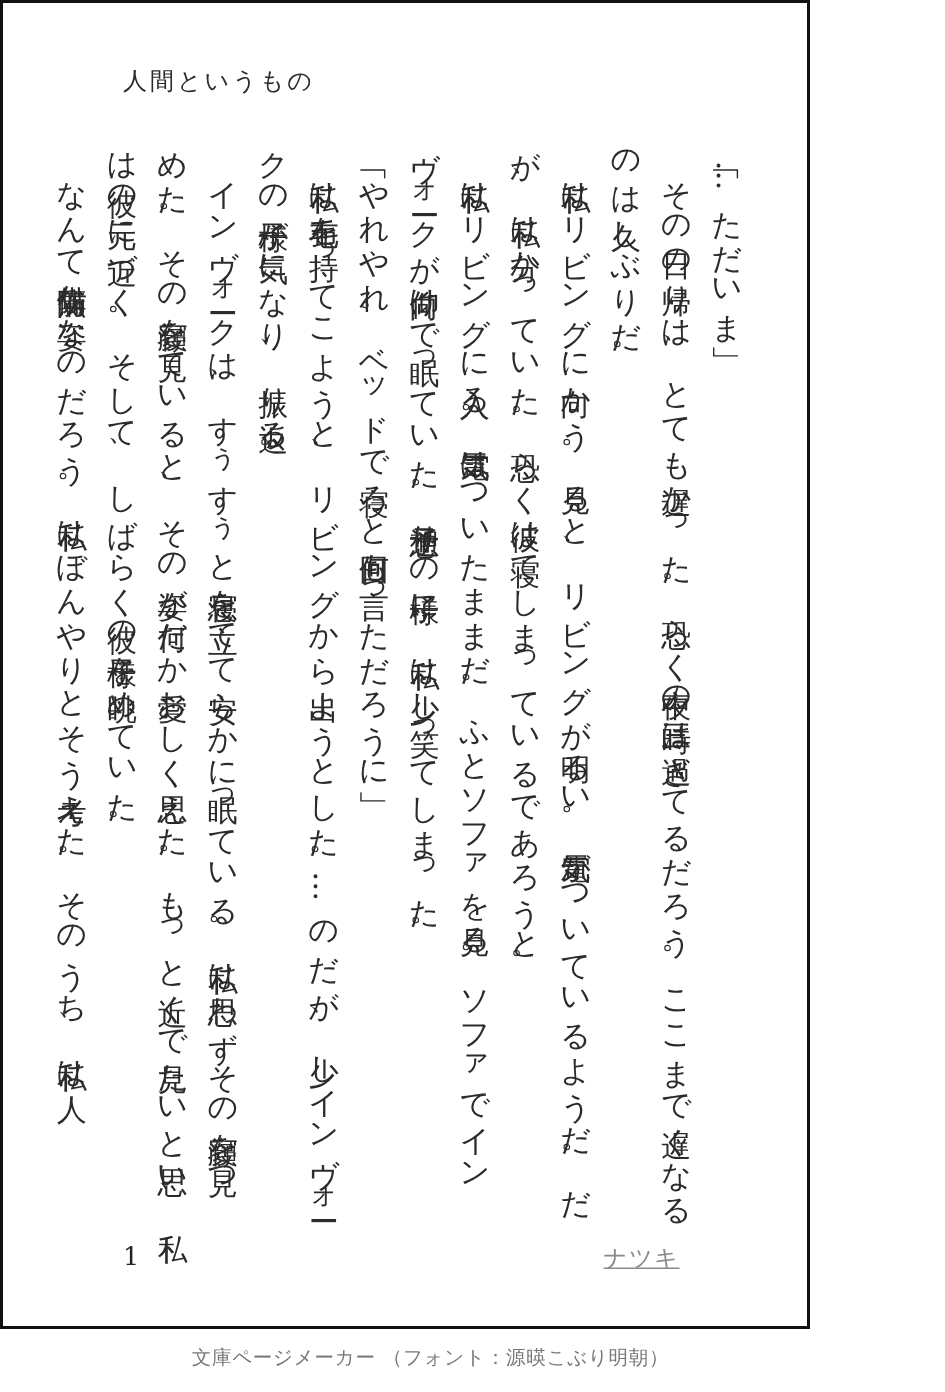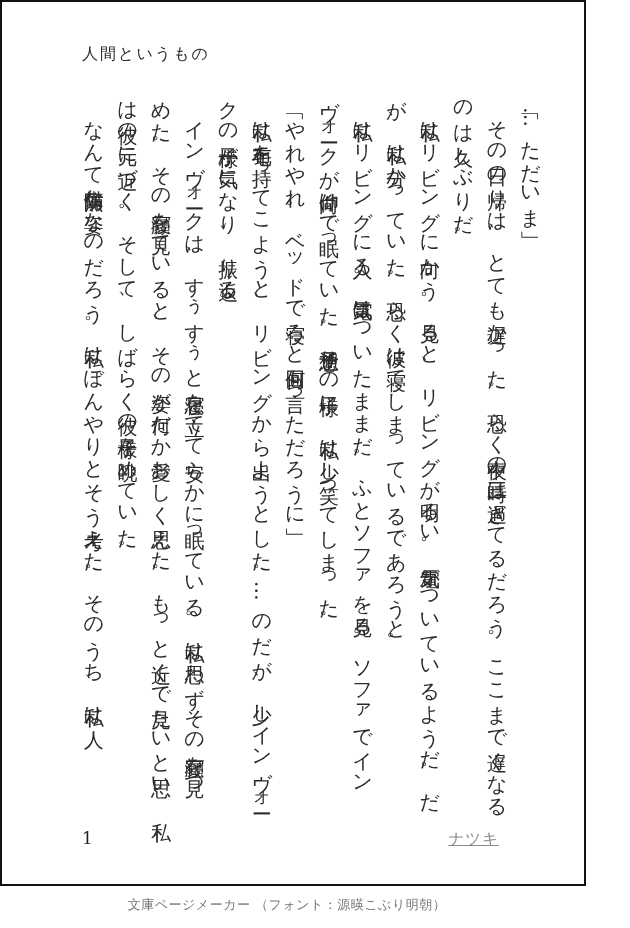--- a/index.html
+++ b/index.html
@@ -14,21 +14,21 @@
   .canvas {
     position: relative;
     width: 630px;
     height: 928px;
     background: #ffffff;
   }
   .page {
     position: absolute;
     left: 0;
     top: 0;
-    width: 586px;
+    width: 540px;
     height: 886px;
     border: 2px solid #111111;
     box-sizing: border-box;
     background: #ffffff;
   }
   .book-title {
     position: absolute;
     left: 80px;
     top: 42px;
     font-size: 16px;

